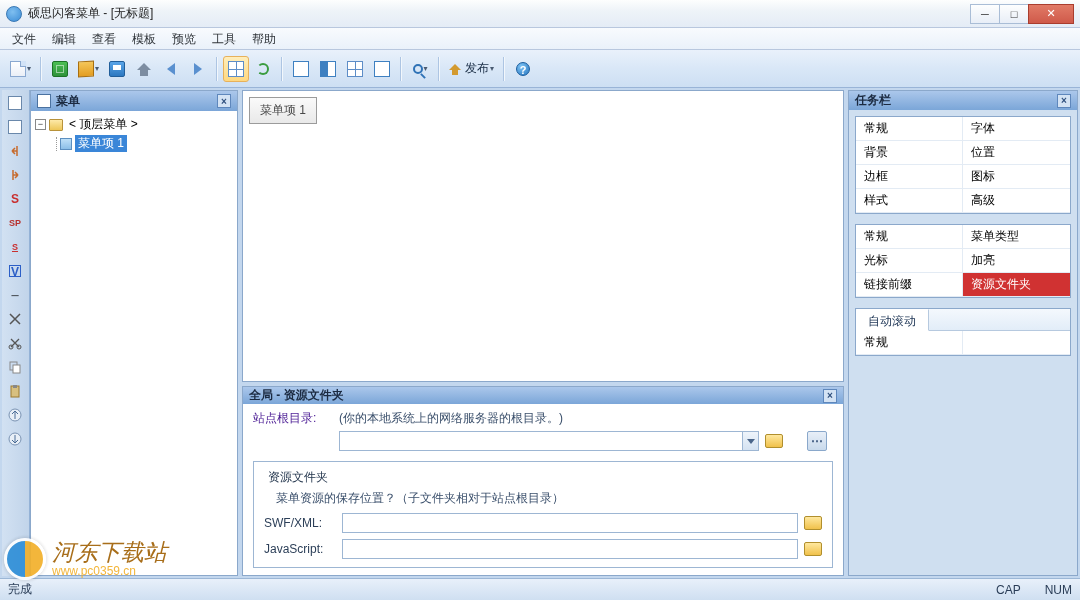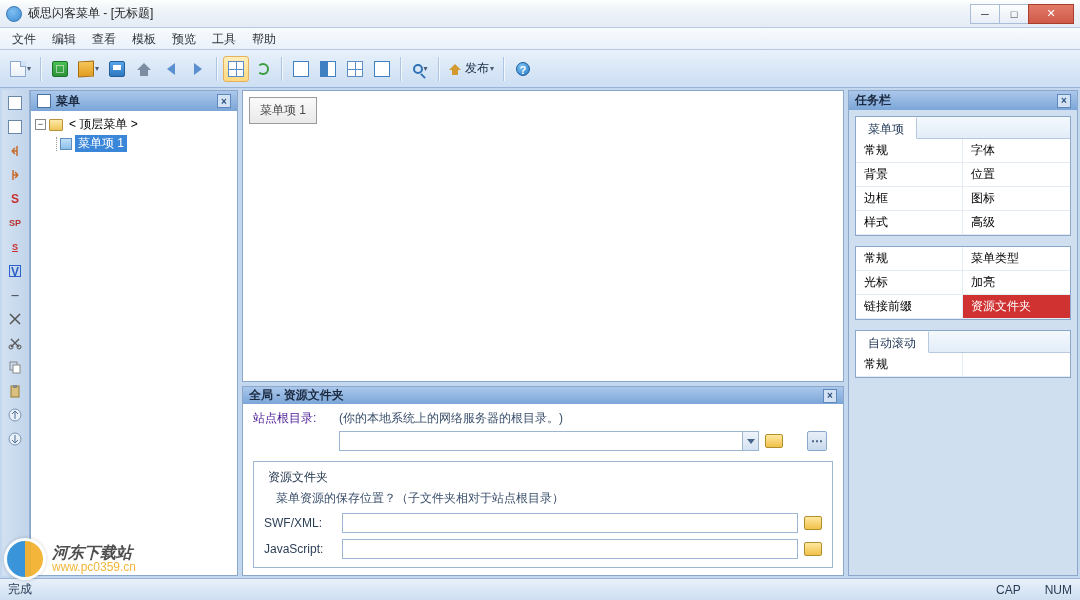--- a/index.html
+++ b/index.html
@@ -112,21 +112,21 @@
 
 
 .statusbar{height:22px;background:linear-gradient(#e8f0fa,#cfdff1);border-top:1px solid #9cb7d6;display:flex;align-items:center;padding:0 8px;color:#2a3d57;}
 .statusbar .spacer{flex:1;}
 .statusbar .ind{margin-left:24px;}
 
 
 .watermark{position:absolute;left:4px;bottom:20px;display:flex;align-items:center;gap:6px;opacity:.92;pointer-events:none;}
 .wm-logo{width:42px;height:42px;border-radius:50%;background:conic-gradient(#f2b02b 0 180deg,#2f8fd8 180deg 360deg);border:3px solid #fff;box-shadow:0 0 4px rgba(0,0,0,.2);}
 .wm-text{display:flex;flex-direction:column;line-height:1.1;}
-.wm-text .t1{font-size:16px;color:#404040;font-style:italic;font-weight:bold;}
+.wm-text .t1{font-size:23px;color:#a16207;font-style:italic;font-weight:normal;}
 .wm-text .t2{font-size:12px;color:#f2b02b;}
 
 svg.ic{width:14px;height:14px;}
 </style>
 </head>
 <body>
 
 <div class="titlebar">
   <span class="app-icon"></span>
   <span class="title-text">硕思闪客菜单 - [无标题]</span>
@@ -346,23 +346,20 @@
   </div>
 
   <div class="right-dock">
     <div class="panel-header" style="border:1px solid #8ba8cb;border-bottom:none">
       <span>任务栏</span>
       <span class="close-x">×</span>
     </div>
     <div class="right-body">
 
       <div class="tab-group">
-        <div class="tab-head">
-          <div class="tab">菜单项</div>
-        </div>
         <div class="prop-grid">
           <div>常规</div>
           <div>字体</div>
           <div>背景</div>
           <div>位置</div>
           <div>边框</div>
           <div>图标</div>
           <div>样式</div>
           <div>高级</div>
         </div>

